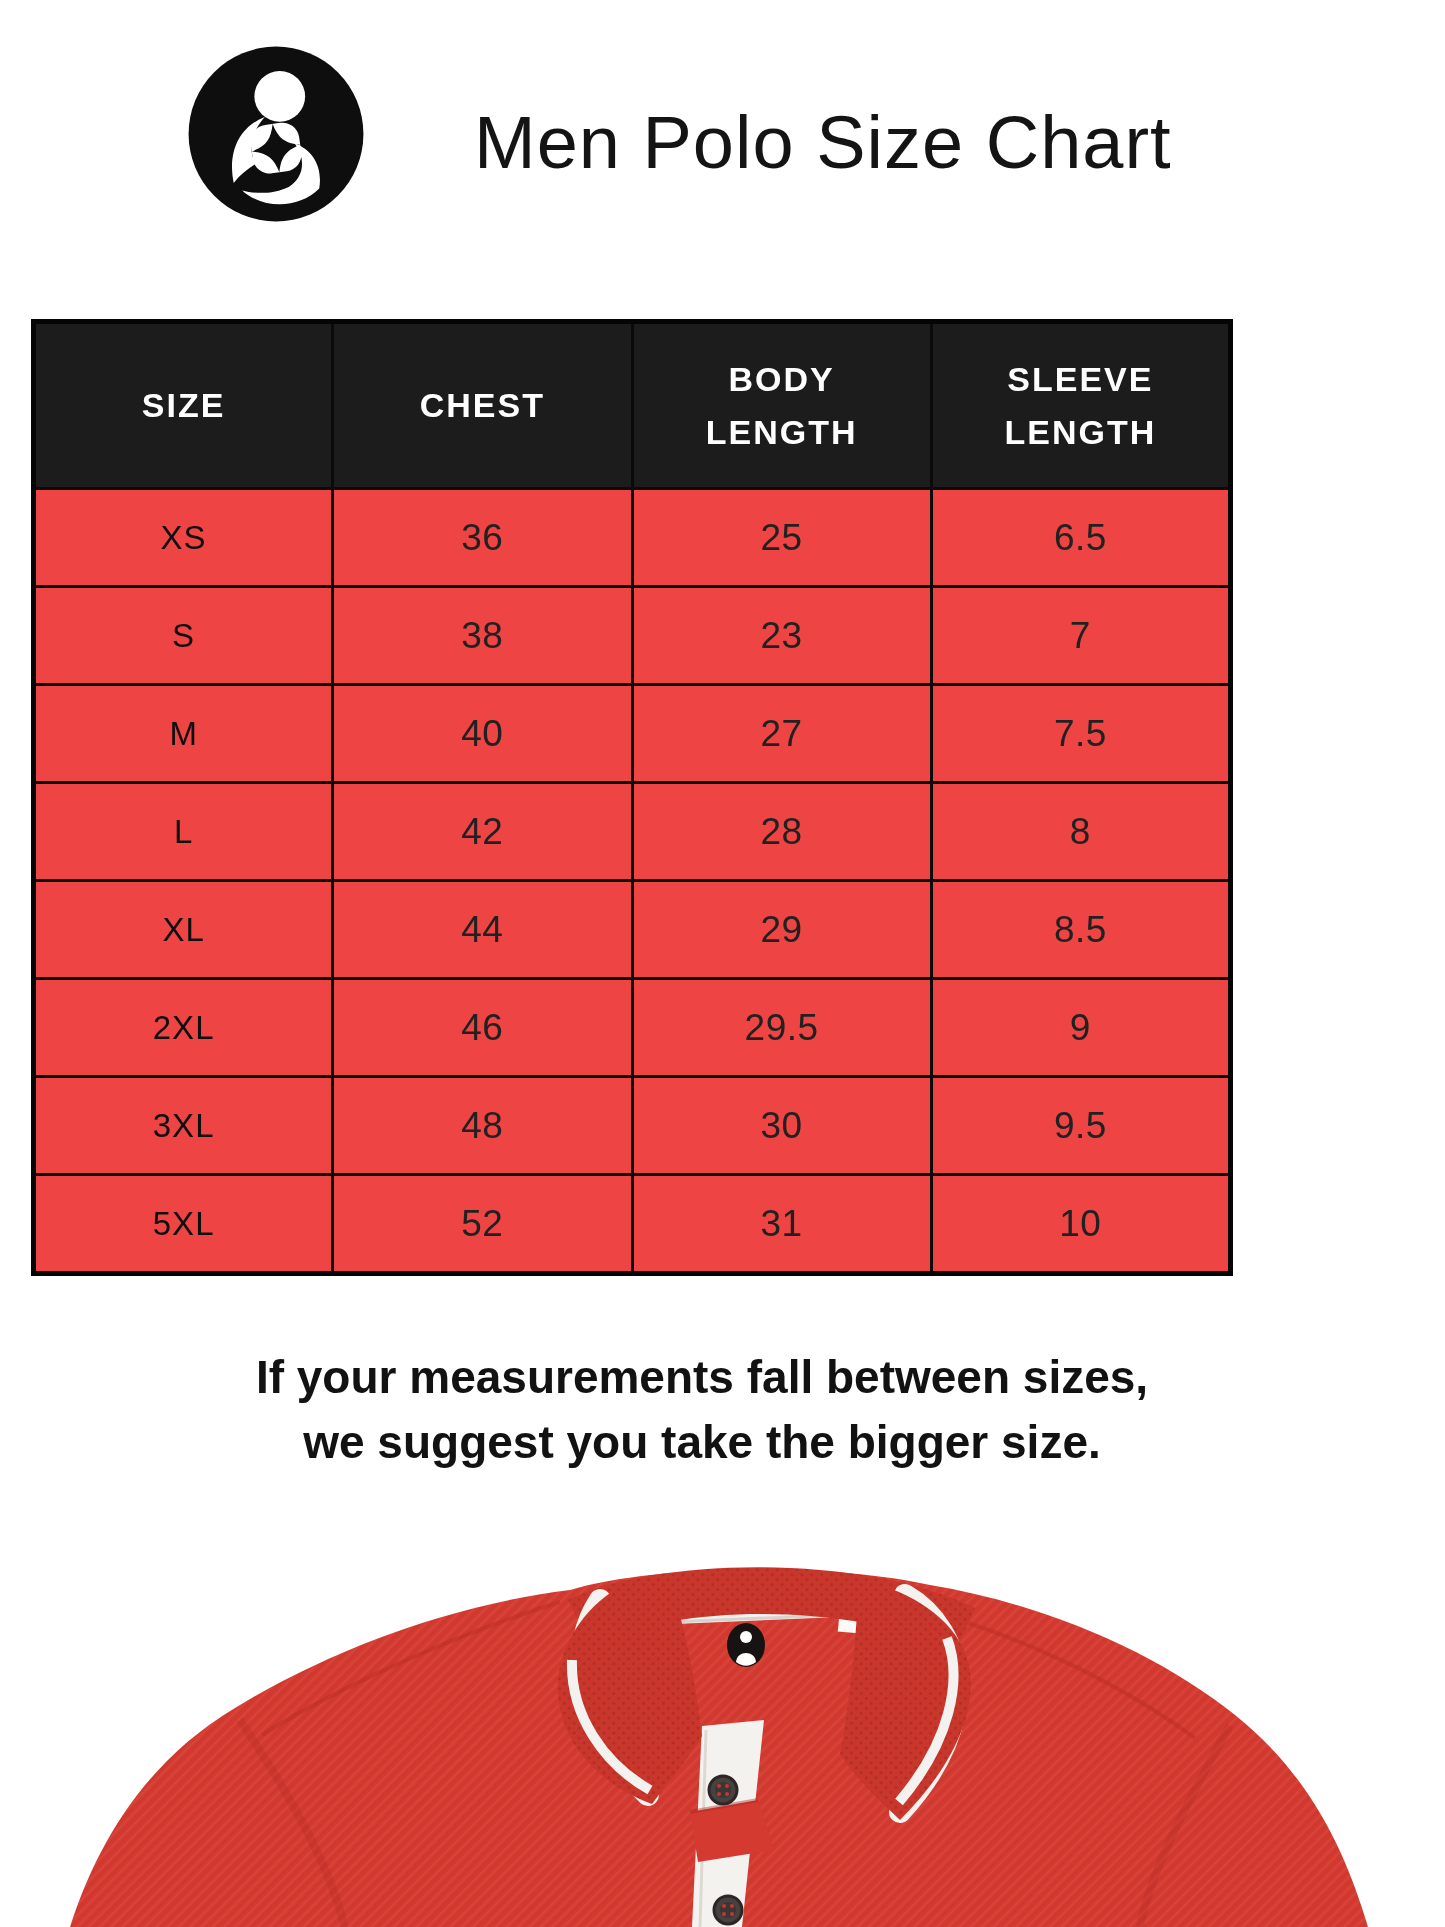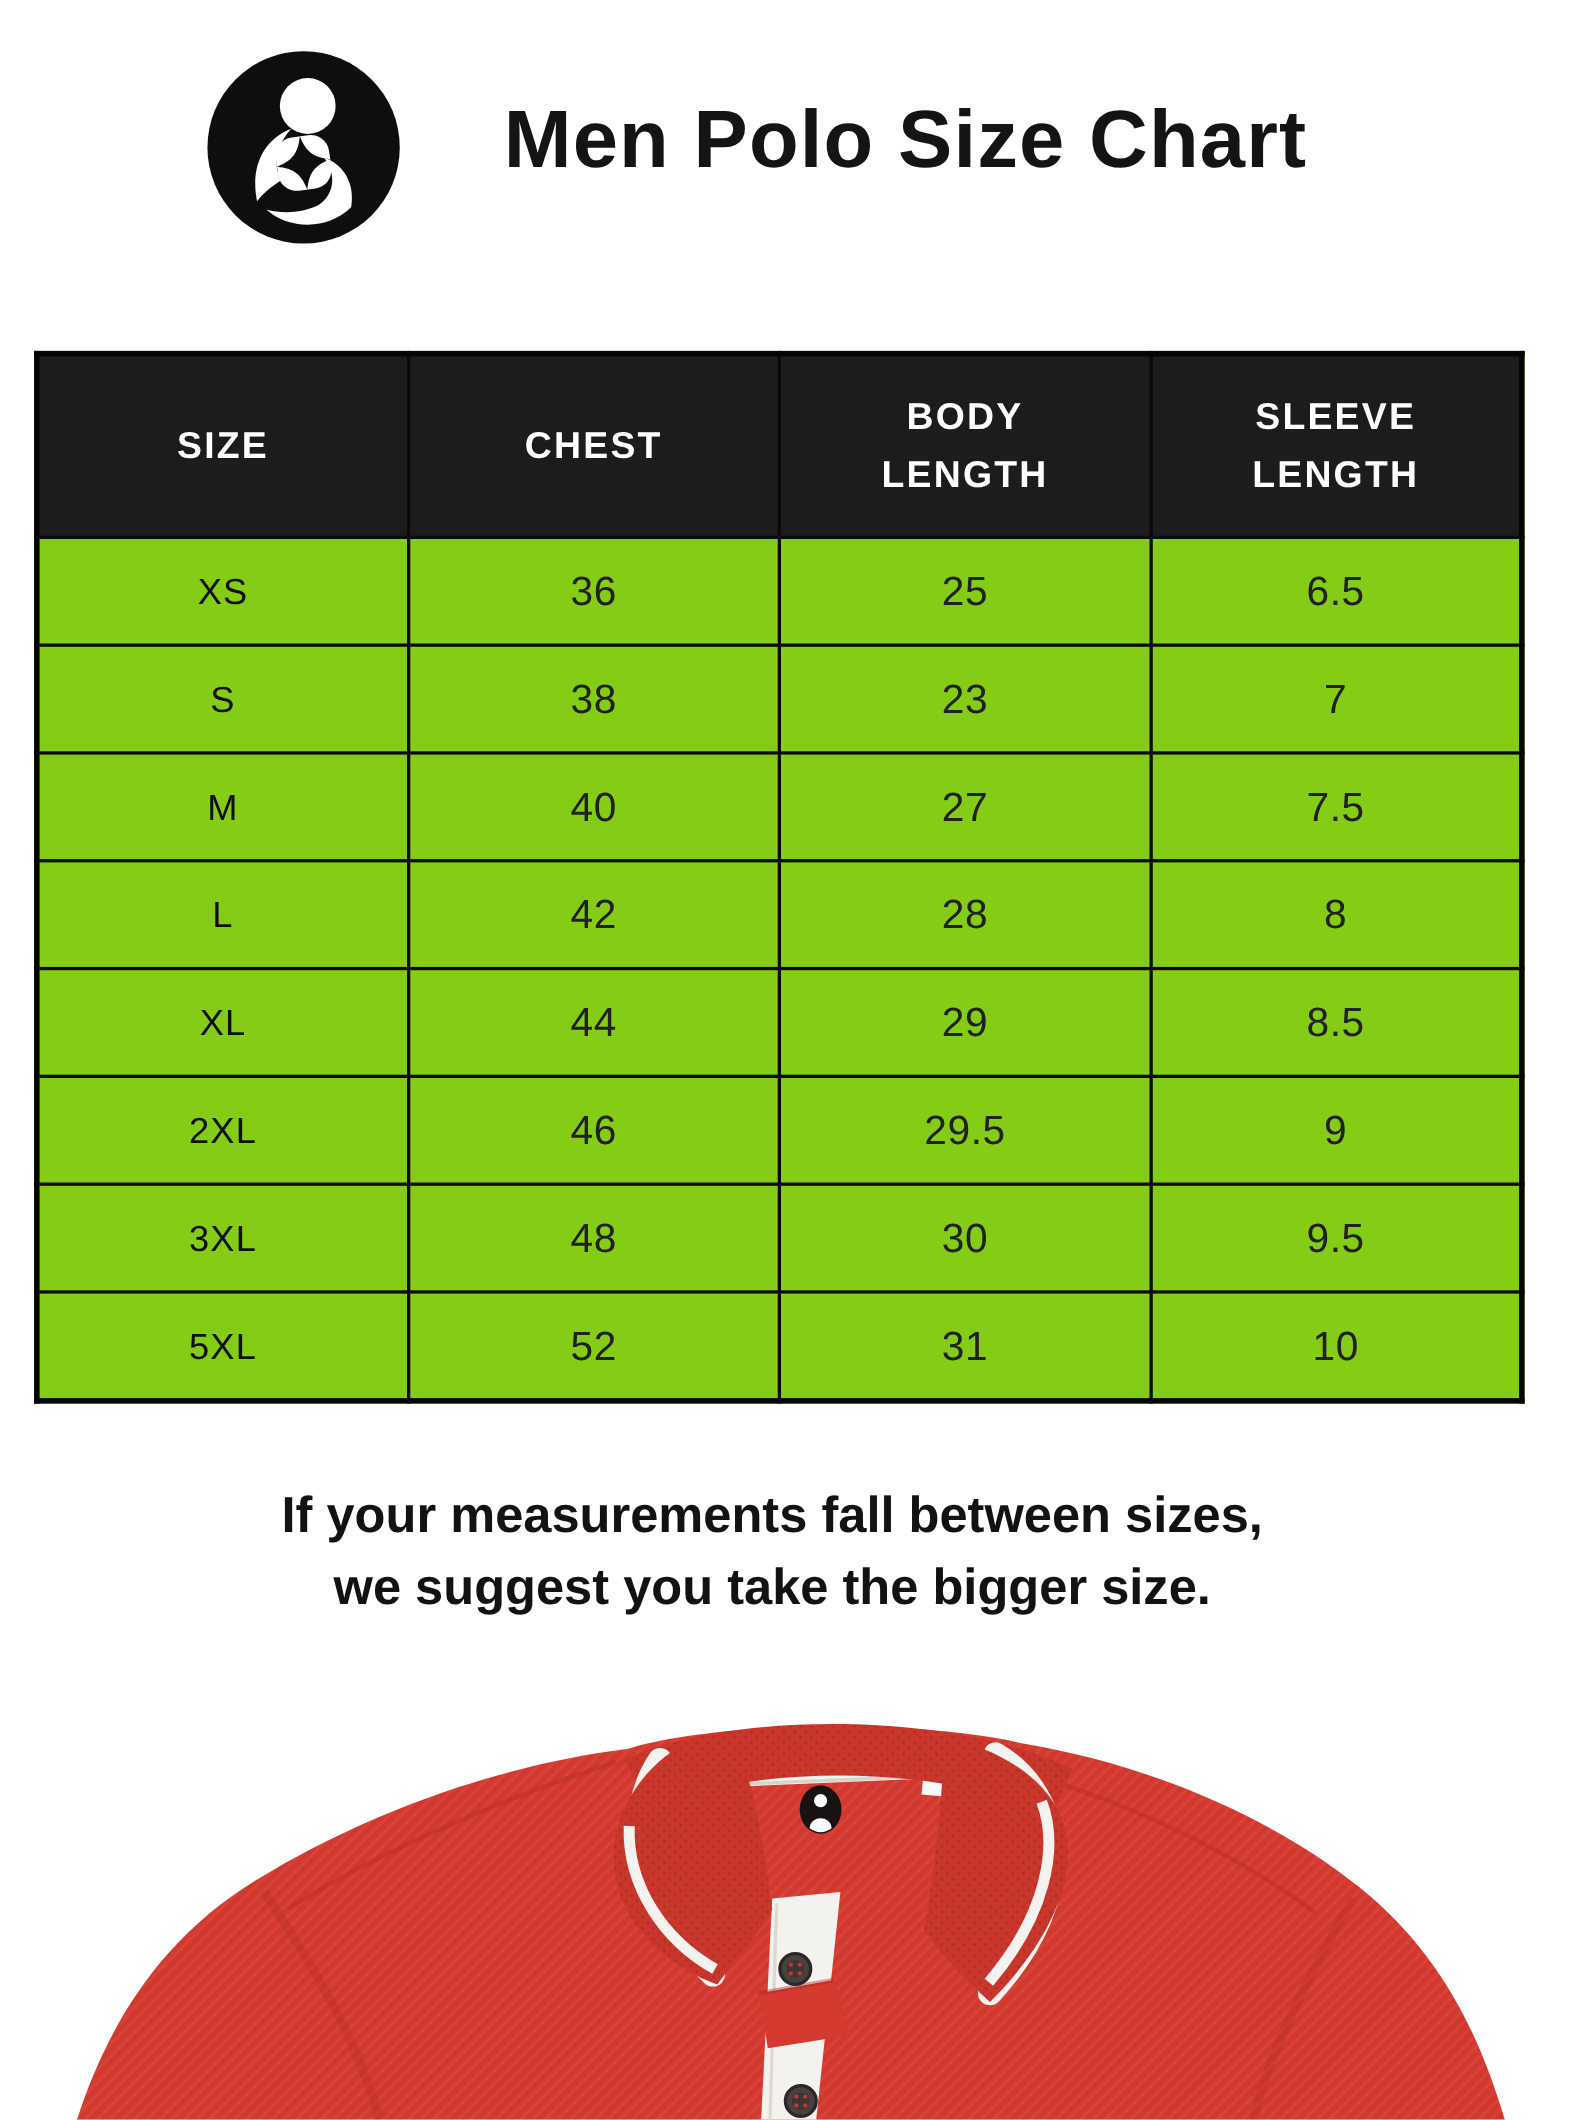--- a/index.html
+++ b/index.html
@@ -12,27 +12,27 @@
   }
   html,body{margin:0;padding:0;}
   body{
     width:1445px;height:1927px;background:#ffffff;position:relative;
     font-family:"Liberation Sans", sans-serif;color:var(--ink);
     overflow:hidden;
   }
   .logo{position:absolute;left:182px;top:40px;width:188px;height:188px;}
   .logo svg{width:100%;height:100%;display:block;}
   .title{
-    position:absolute;left:458px;top:84px;margin:0;
-    font-size:74px;font-weight:bold;letter-spacing:1px;color:#141414;white-space:nowrap;
+    position:absolute;left:458px;top:84px;margin:16px;
+    font-size:74px;font-weight:normal;letter-spacing:1px;color:#141414;white-space:nowrap;
   }
   table.size-table{
-    position:absolute;left:31px;top:319px;width:1355px;
+    position:absolute;left:31px;top:319px;width:1202px;
     border-collapse:collapse;table-layout:fixed;
-    border:5px solid #050505;background:#84cc16;
+    border:5px solid #050505;background:#ef4444;
   }
   .size-table th{
     background:var(--table-header-bg);color:#ffffff;
     font-size:34px;font-weight:bold;letter-spacing:2px;
     height:161px;text-align:center;vertical-align:middle;
     border:3px solid var(--table-border);line-height:1.55;
   }
   .size-table td{
     height:93px;text-align:center;vertical-align:middle;
     border:3px solid var(--table-border);

